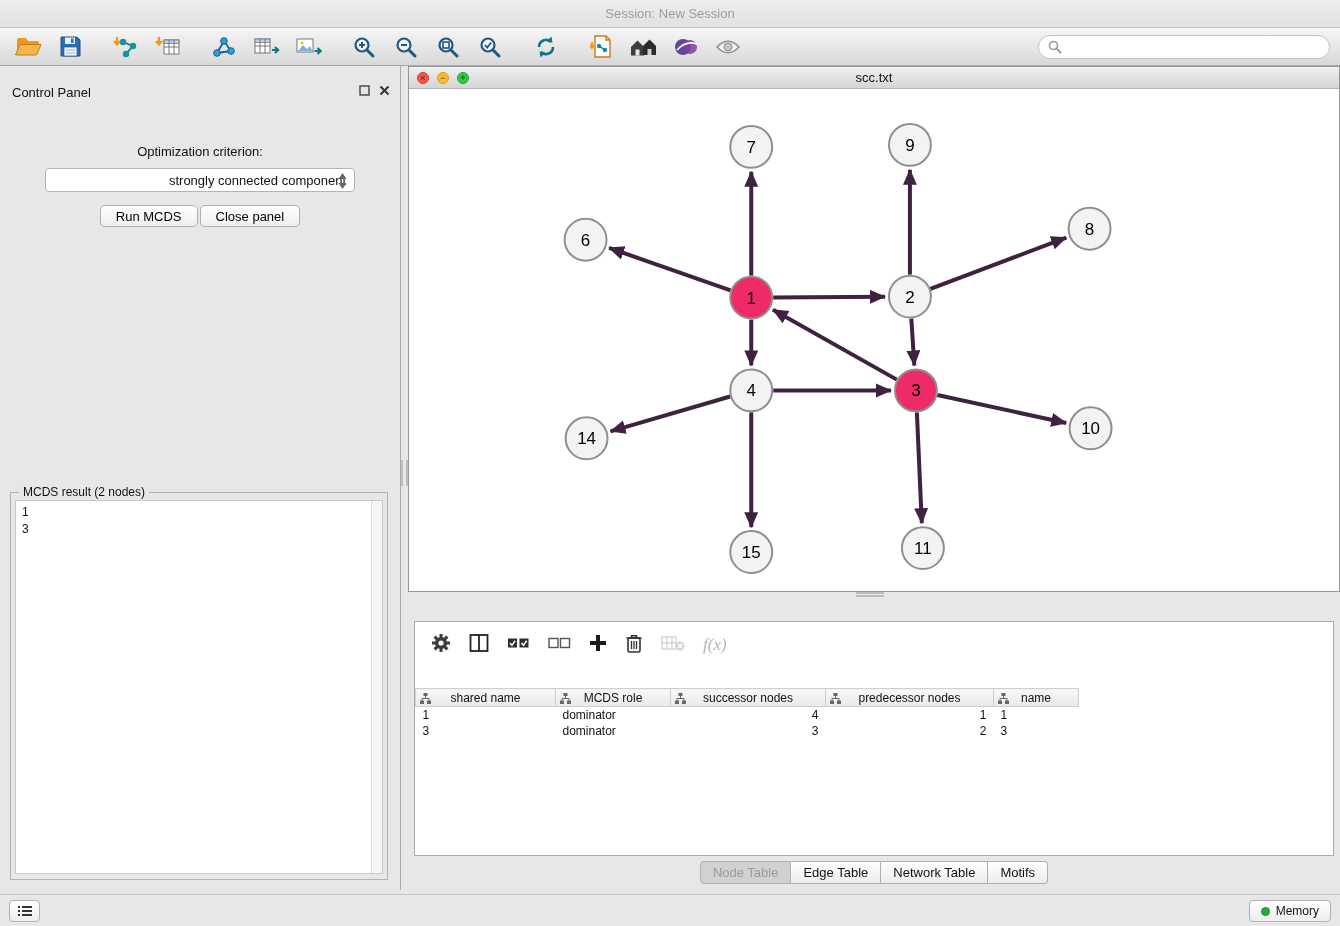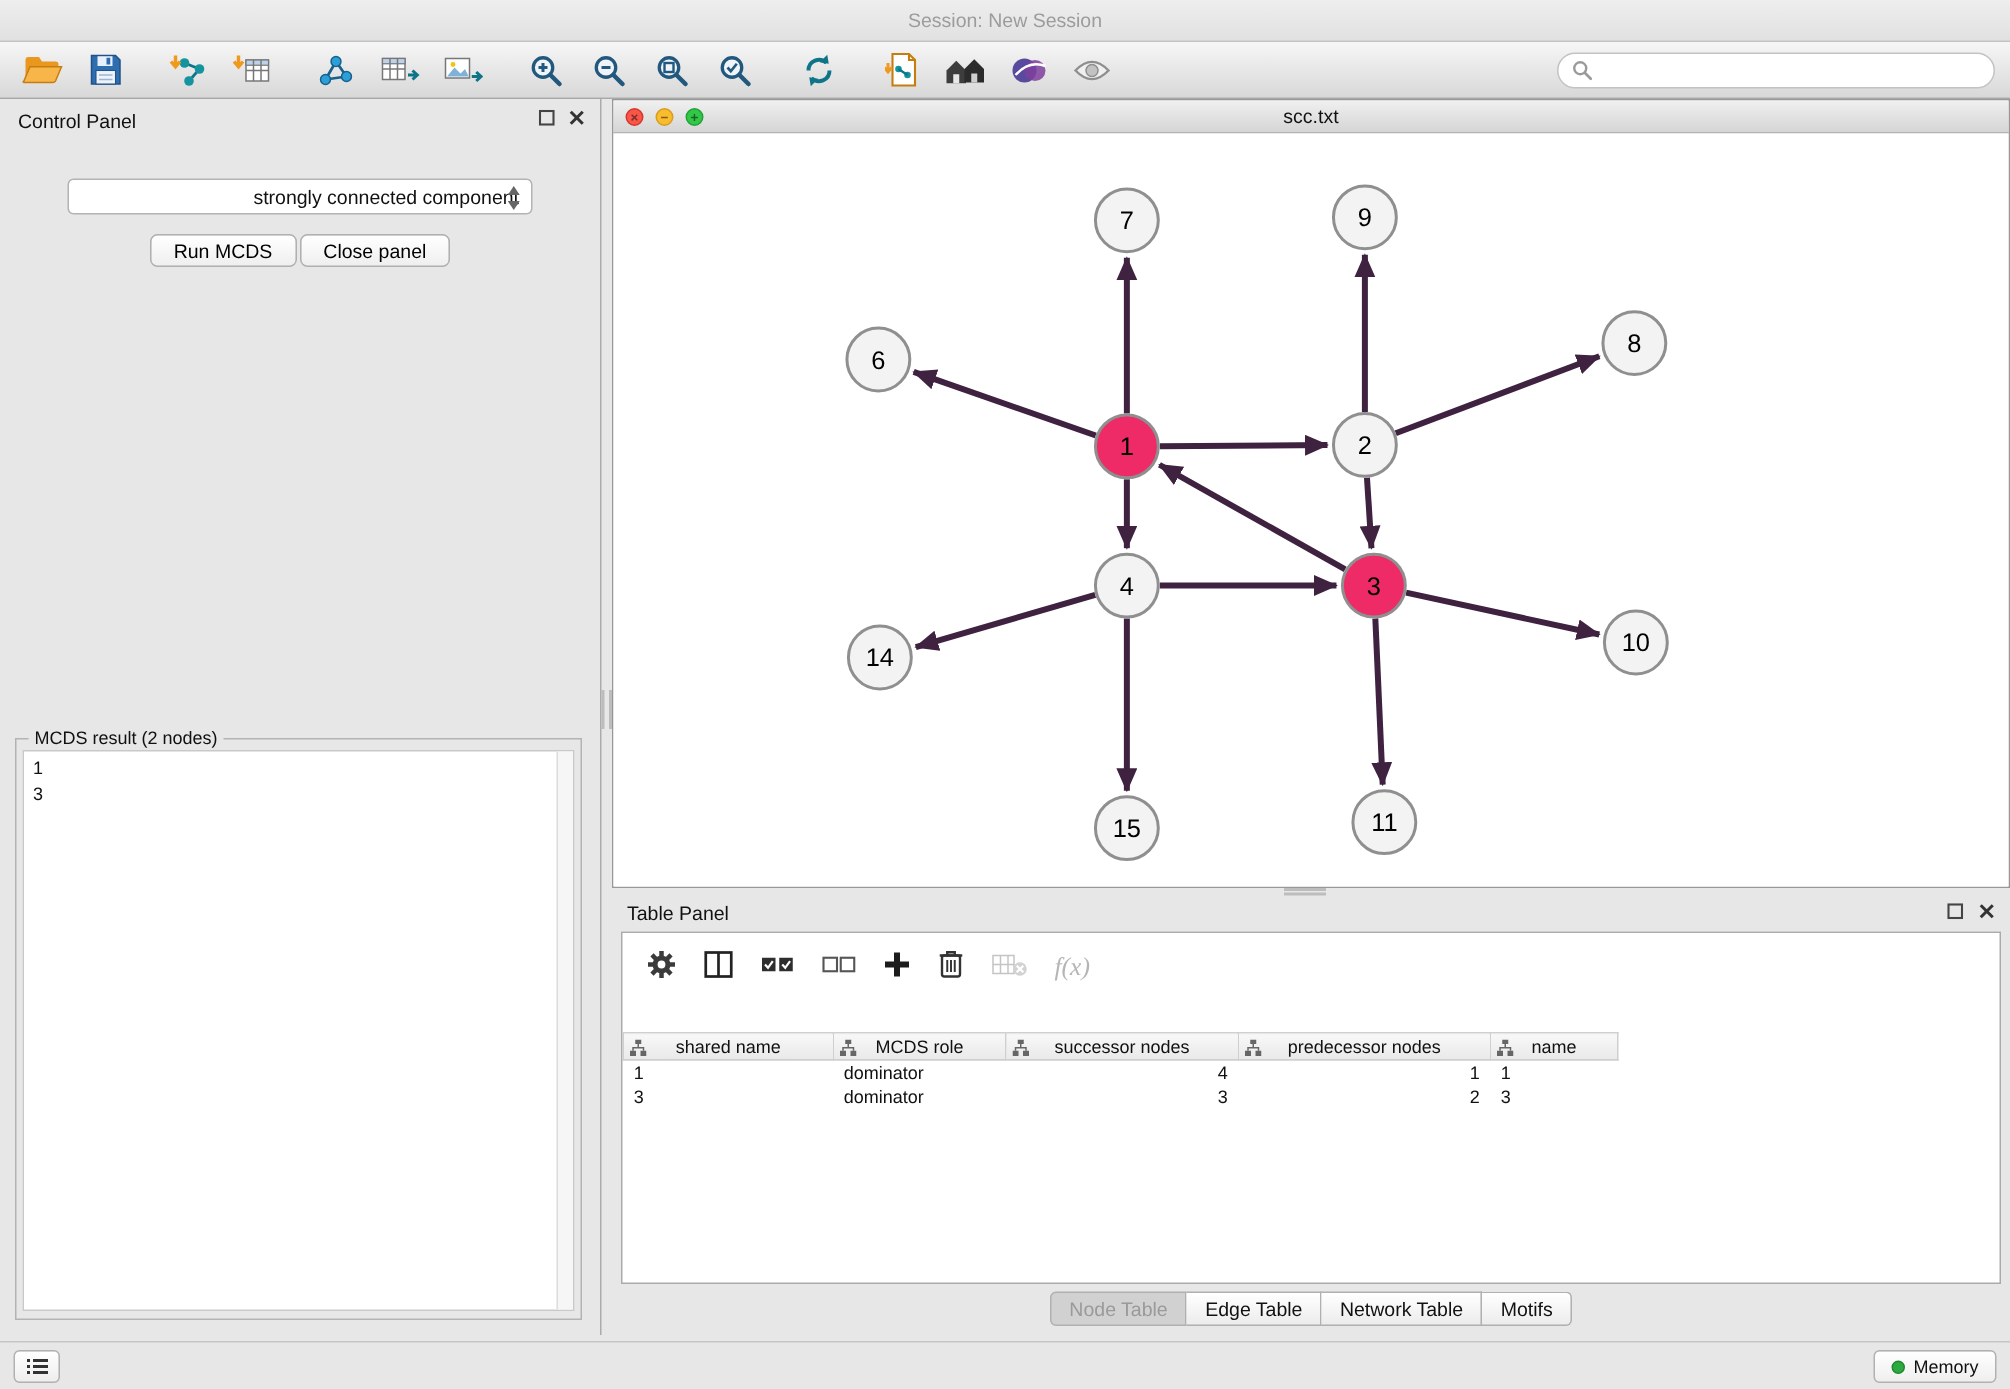--- a/index.html
+++ b/index.html
@@ -20,21 +20,21 @@
     display:flex;align-items:center;padding:0 10px;}
   .tb-group{display:flex;align-items:center;gap:6px;margin-right:20px;}
   .tb-btn{width:36px;height:30px;display:flex;align-items:center;justify-content:center;border-radius:4px;}
   .search-wrap{margin-left:auto;}
   .search-box{width:292px;height:24px;background:#fff;border:1px solid #c3c3c3;border-radius:12px;
     display:flex;align-items:center;padding:0 9px;}
   .search-box input{border:none;outline:none;flex:1;font-size:12px;background:transparent;margin-left:6px;font-family:inherit;}
 
   
   .control-panel{position:absolute;left:0;top:66px;width:401px;height:824px;background:#e7e7e7;border-right:1px solid #ababab;}
-  .cp-header{height:44px;position:relative;}
+  .cp-header{height:44px;position:relative;margin-top:12px;}
   .cp-title{position:absolute;left:12px;top:7px;font-size:13px;}
   .panel-controls{position:absolute;right:10px;top:7px;display:flex;gap:9px;align-items:center;}
   .cp-tabs{display:flex;justify-content:center;}
   .cp-tab{font-size:12px;padding:3px 13px;border:1px solid #adadad;border-left:none;
     background:linear-gradient(#ffffff,#ececec);cursor:default;}
   .cp-tab:first-child{border-left:1px solid #adadad;border-radius:4px 0 0 4px;}
   .cp-tab:last-child{border-radius:0 4px 4px 0;}
   .cp-tab.selected{background:#d1d1d1;color:#9a9a9a;}
   .cp-opt-label{text-align:center;font-size:13px;margin-top:22px;}
   .cp-select{margin:9px auto 0;width:310px;height:24px;background:#fff;border:1px solid #b3b3b3;border-radius:4px;
@@ -276,20 +276,21 @@
         <rect x="1" y="1" width="9" height="9" fill="none" stroke="#444" stroke-width="1.4"></rect>
       </svg>
       <svg width="11" height="11" viewBox="0 0 11 11">
         <line x1="1.5" y1="1.5" x2="9.5" y2="9.5" stroke="#333" stroke-width="2"></line>
         <line x1="9.5" y1="1.5" x2="1.5" y2="9.5" stroke="#333" stroke-width="2"></line>
       </svg>
     </span>
   </div>
 
 
+  <div class="cp-opt-label">Optimization criterion:</div>
 
   <div class="cp-select">
     <span>strongly connected component</span>
     <span class="stepper">
       <svg width="11" height="18" viewBox="0 0 11 18">
         <path d="M5.5 1 L9.5 7 H1.5 Z" fill="#666"></path>
         <path d="M5.5 17 L1.5 11 H9.5 Z" fill="#666"></path>
       </svg>
     </span>
   </div>
@@ -389,32 +390,20 @@
         </g>
         <g>
           <circle cx="342" cy="464" r="21" fill="#f3f3f3" stroke="#8f8f8f" stroke-width="2"></circle>
           <text x="342" y="470" text-anchor="middle" font-size="17" fill="#000">15</text>
         </g>
       </svg>
   </div>
 </div>
 
 <div class="table-panel">
-  <div class="tp-header">
-    <span class="tp-title">Table Panel</span>
-    <span class="tp-controls">
-      <svg width="11" height="11" viewBox="0 0 11 11">
-        <rect x="1" y="1" width="9" height="9" fill="none" stroke="#444" stroke-width="1.4"></rect>
-      </svg>
-      <svg width="11" height="11" viewBox="0 0 11 11">
-        <line x1="1.5" y1="1.5" x2="9.5" y2="9.5" stroke="#333" stroke-width="2"></line>
-        <line x1="9.5" y1="1.5" x2="1.5" y2="9.5" stroke="#333" stroke-width="2"></line>
-      </svg>
-    </span>
-  </div>
 
   <div class="tp-body">
     <div class="tp-toolbar">
       <span>
         <svg width="20" height="20" viewBox="0 0 20 20">
           <g fill="#3b3b3b">
             <rect x="8.5" y="1" width="3" height="18"></rect>
             <rect x="1" y="8.5" width="18" height="3"></rect>
             <rect x="8.5" y="1" width="3" height="18" transform="rotate(45 10 10)"></rect>
             <rect x="8.5" y="1" width="3" height="18" transform="rotate(-45 10 10)"></rect>

